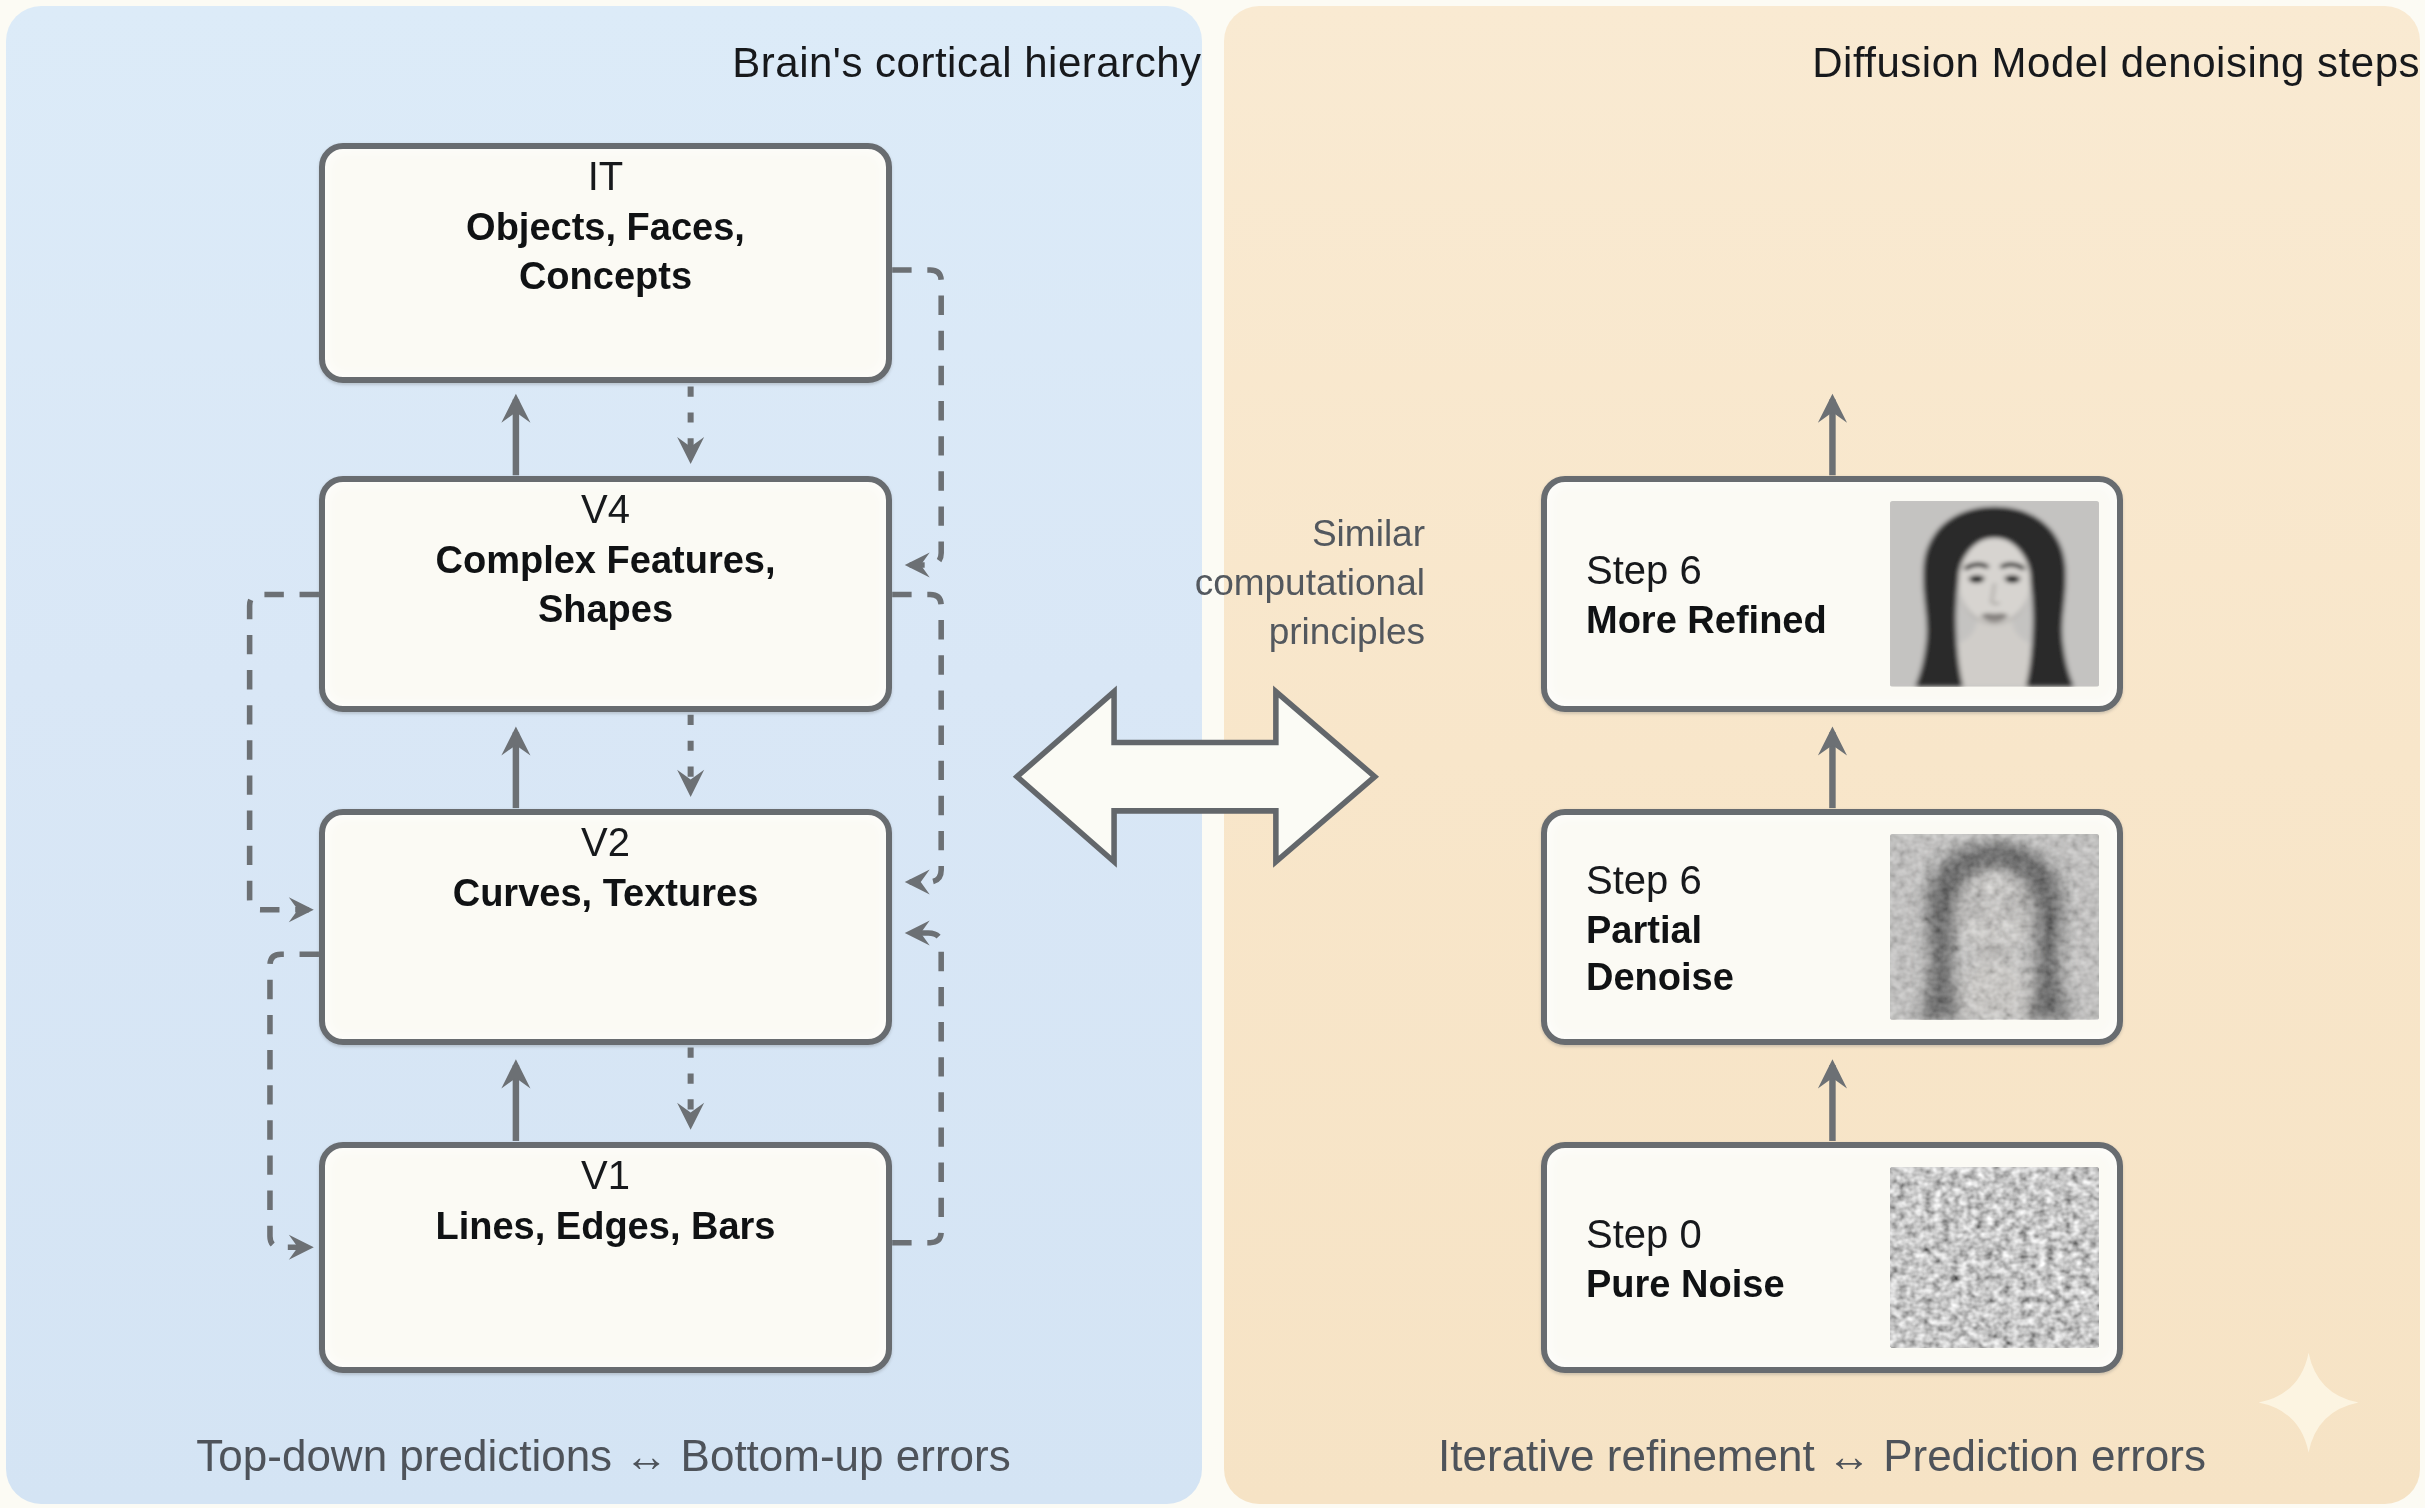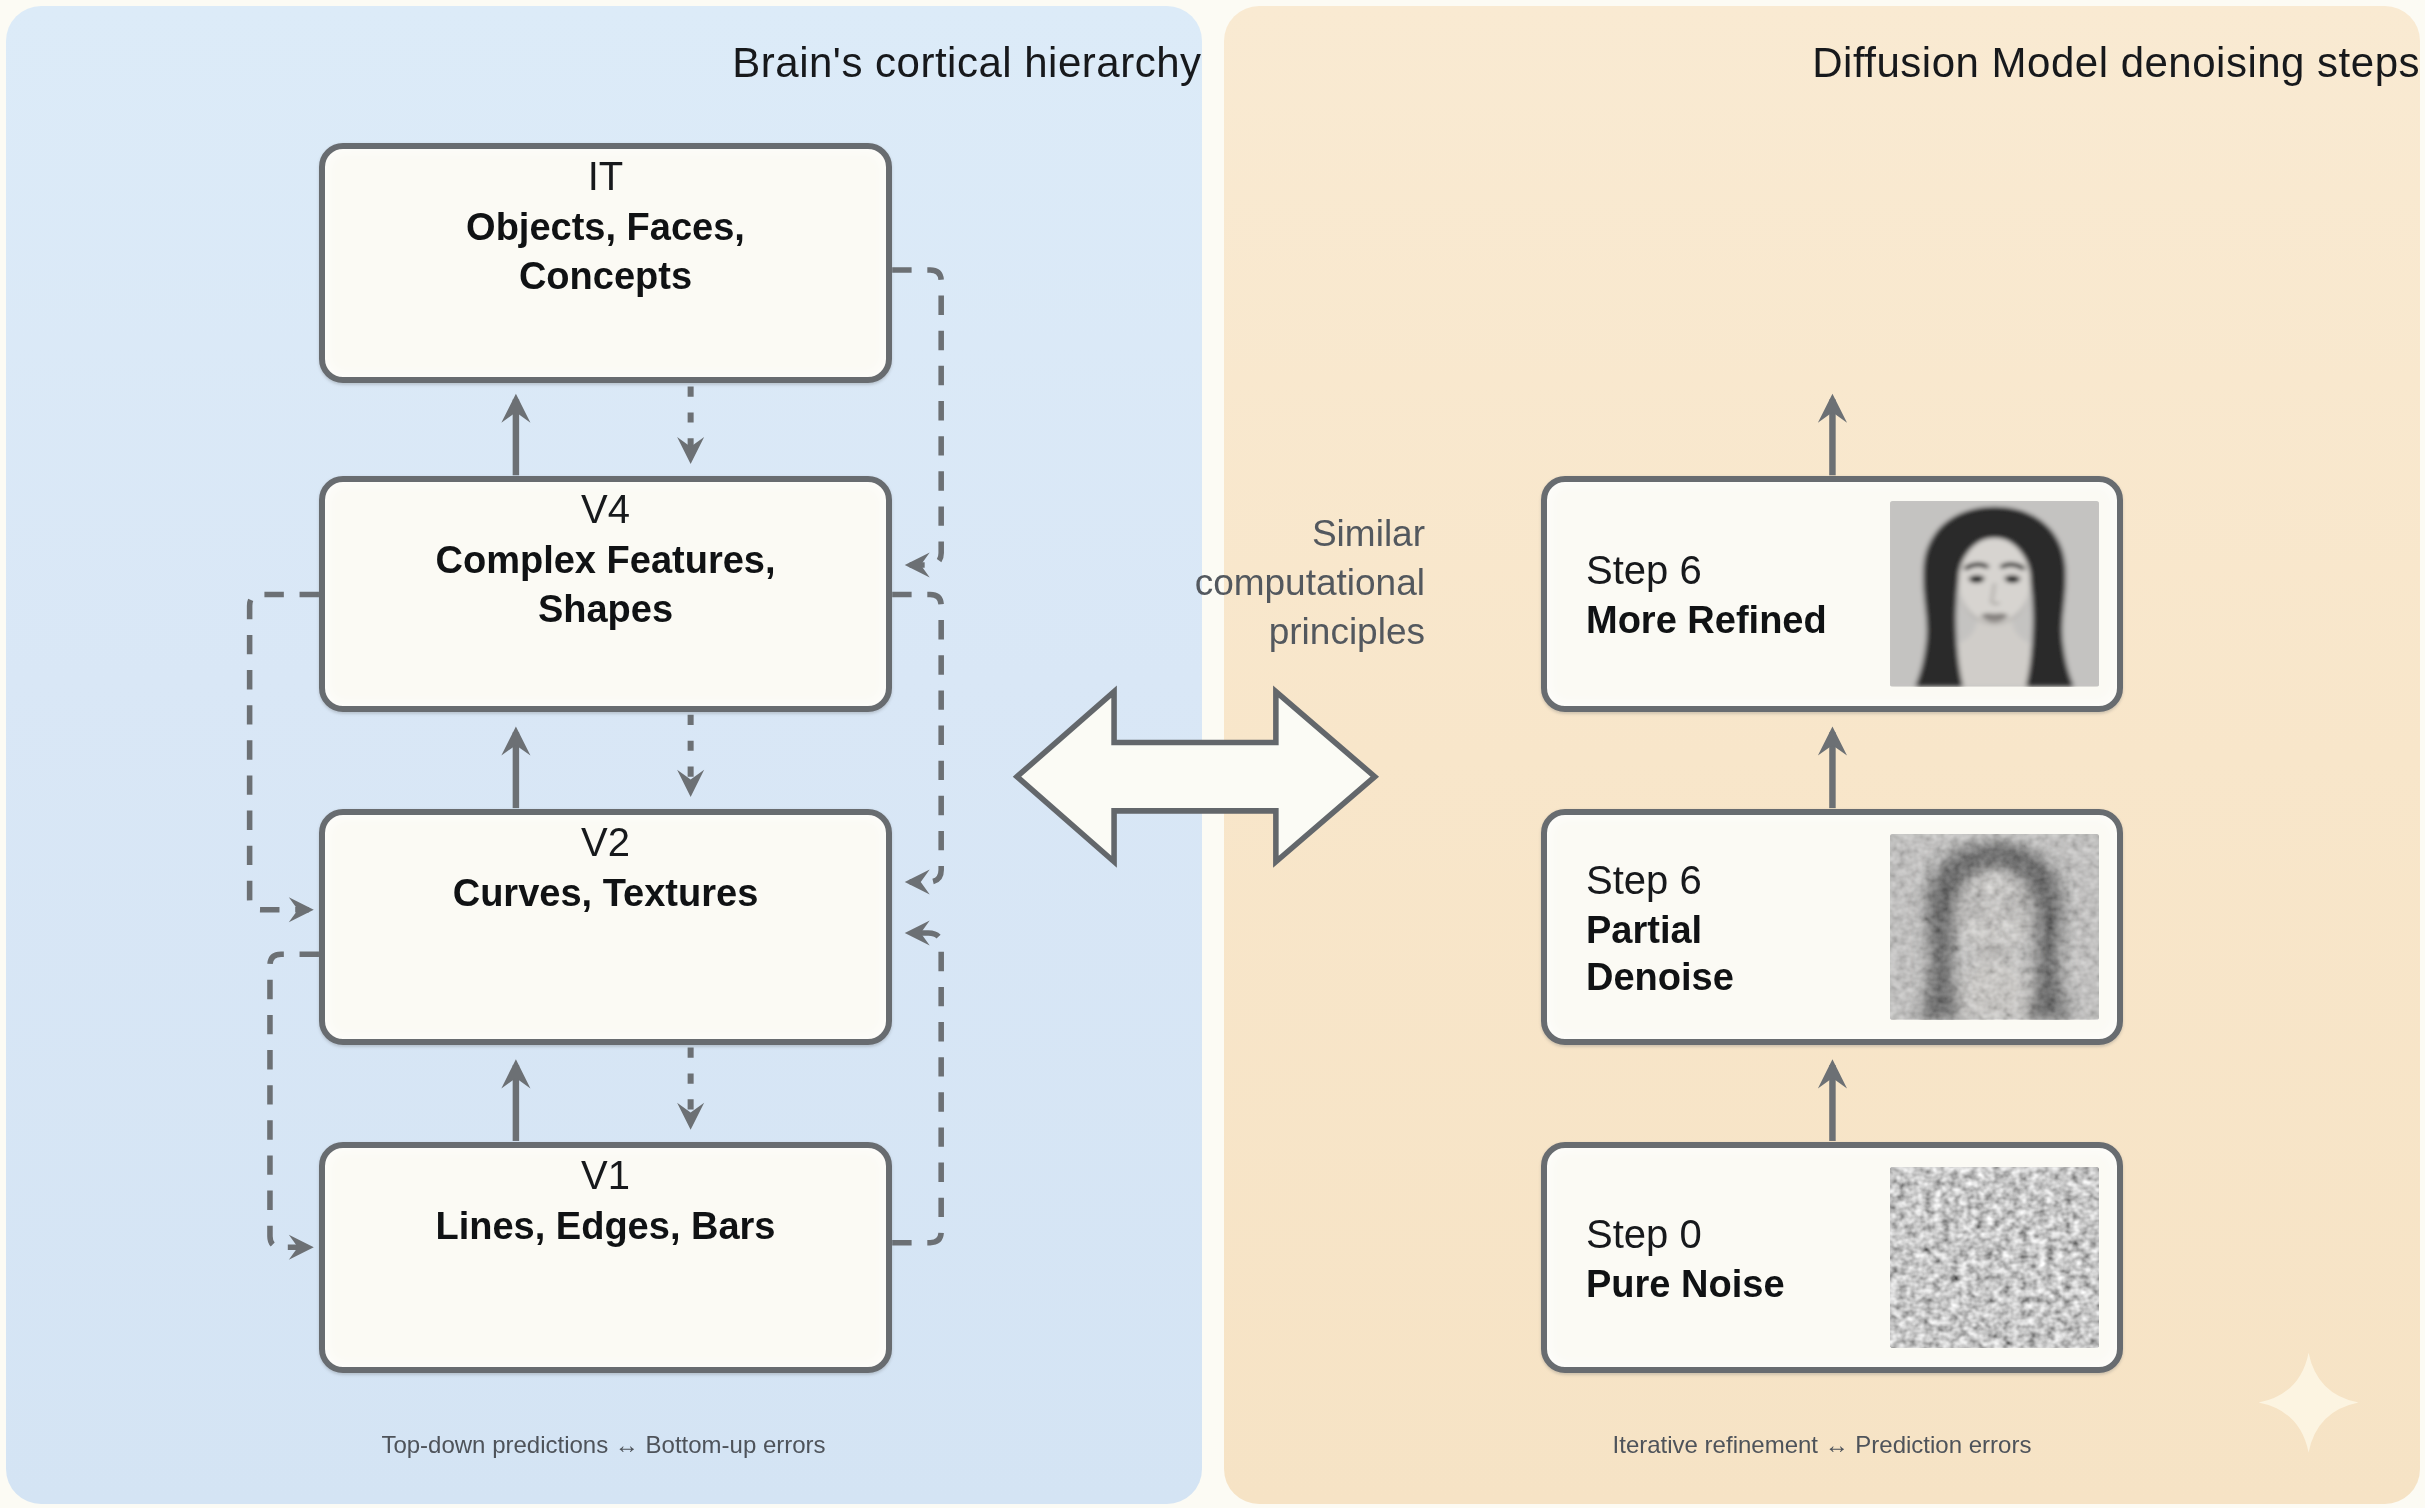--- a/index.html
+++ b/index.html
@@ -28,21 +28,21 @@
   .panel-title{
     position:absolute;top:33px;left:0;right:0;
     text-align:right;
     font-size:42px;font-weight:400;letter-spacing:0.5px;
     color:var(--text_dark);
   }
 
   .panel-caption{
     position:absolute;top:1425px;left:0;right:0;
     text-align:center;
-    font-size:24px;font-weight:400;
+    font-size:44px;font-weight:400;
     color:var(--text_muted);
   }
 
   
   .node{
     position:absolute;
     background:var(--box_fill);
     border:6.5px solid var(--box_border);
     border-radius:24px;
     box-shadow:inset 0 0 15px rgba(255,255,255,.9), 0 1.8px 2.8px rgba(90,95,100,.25);

